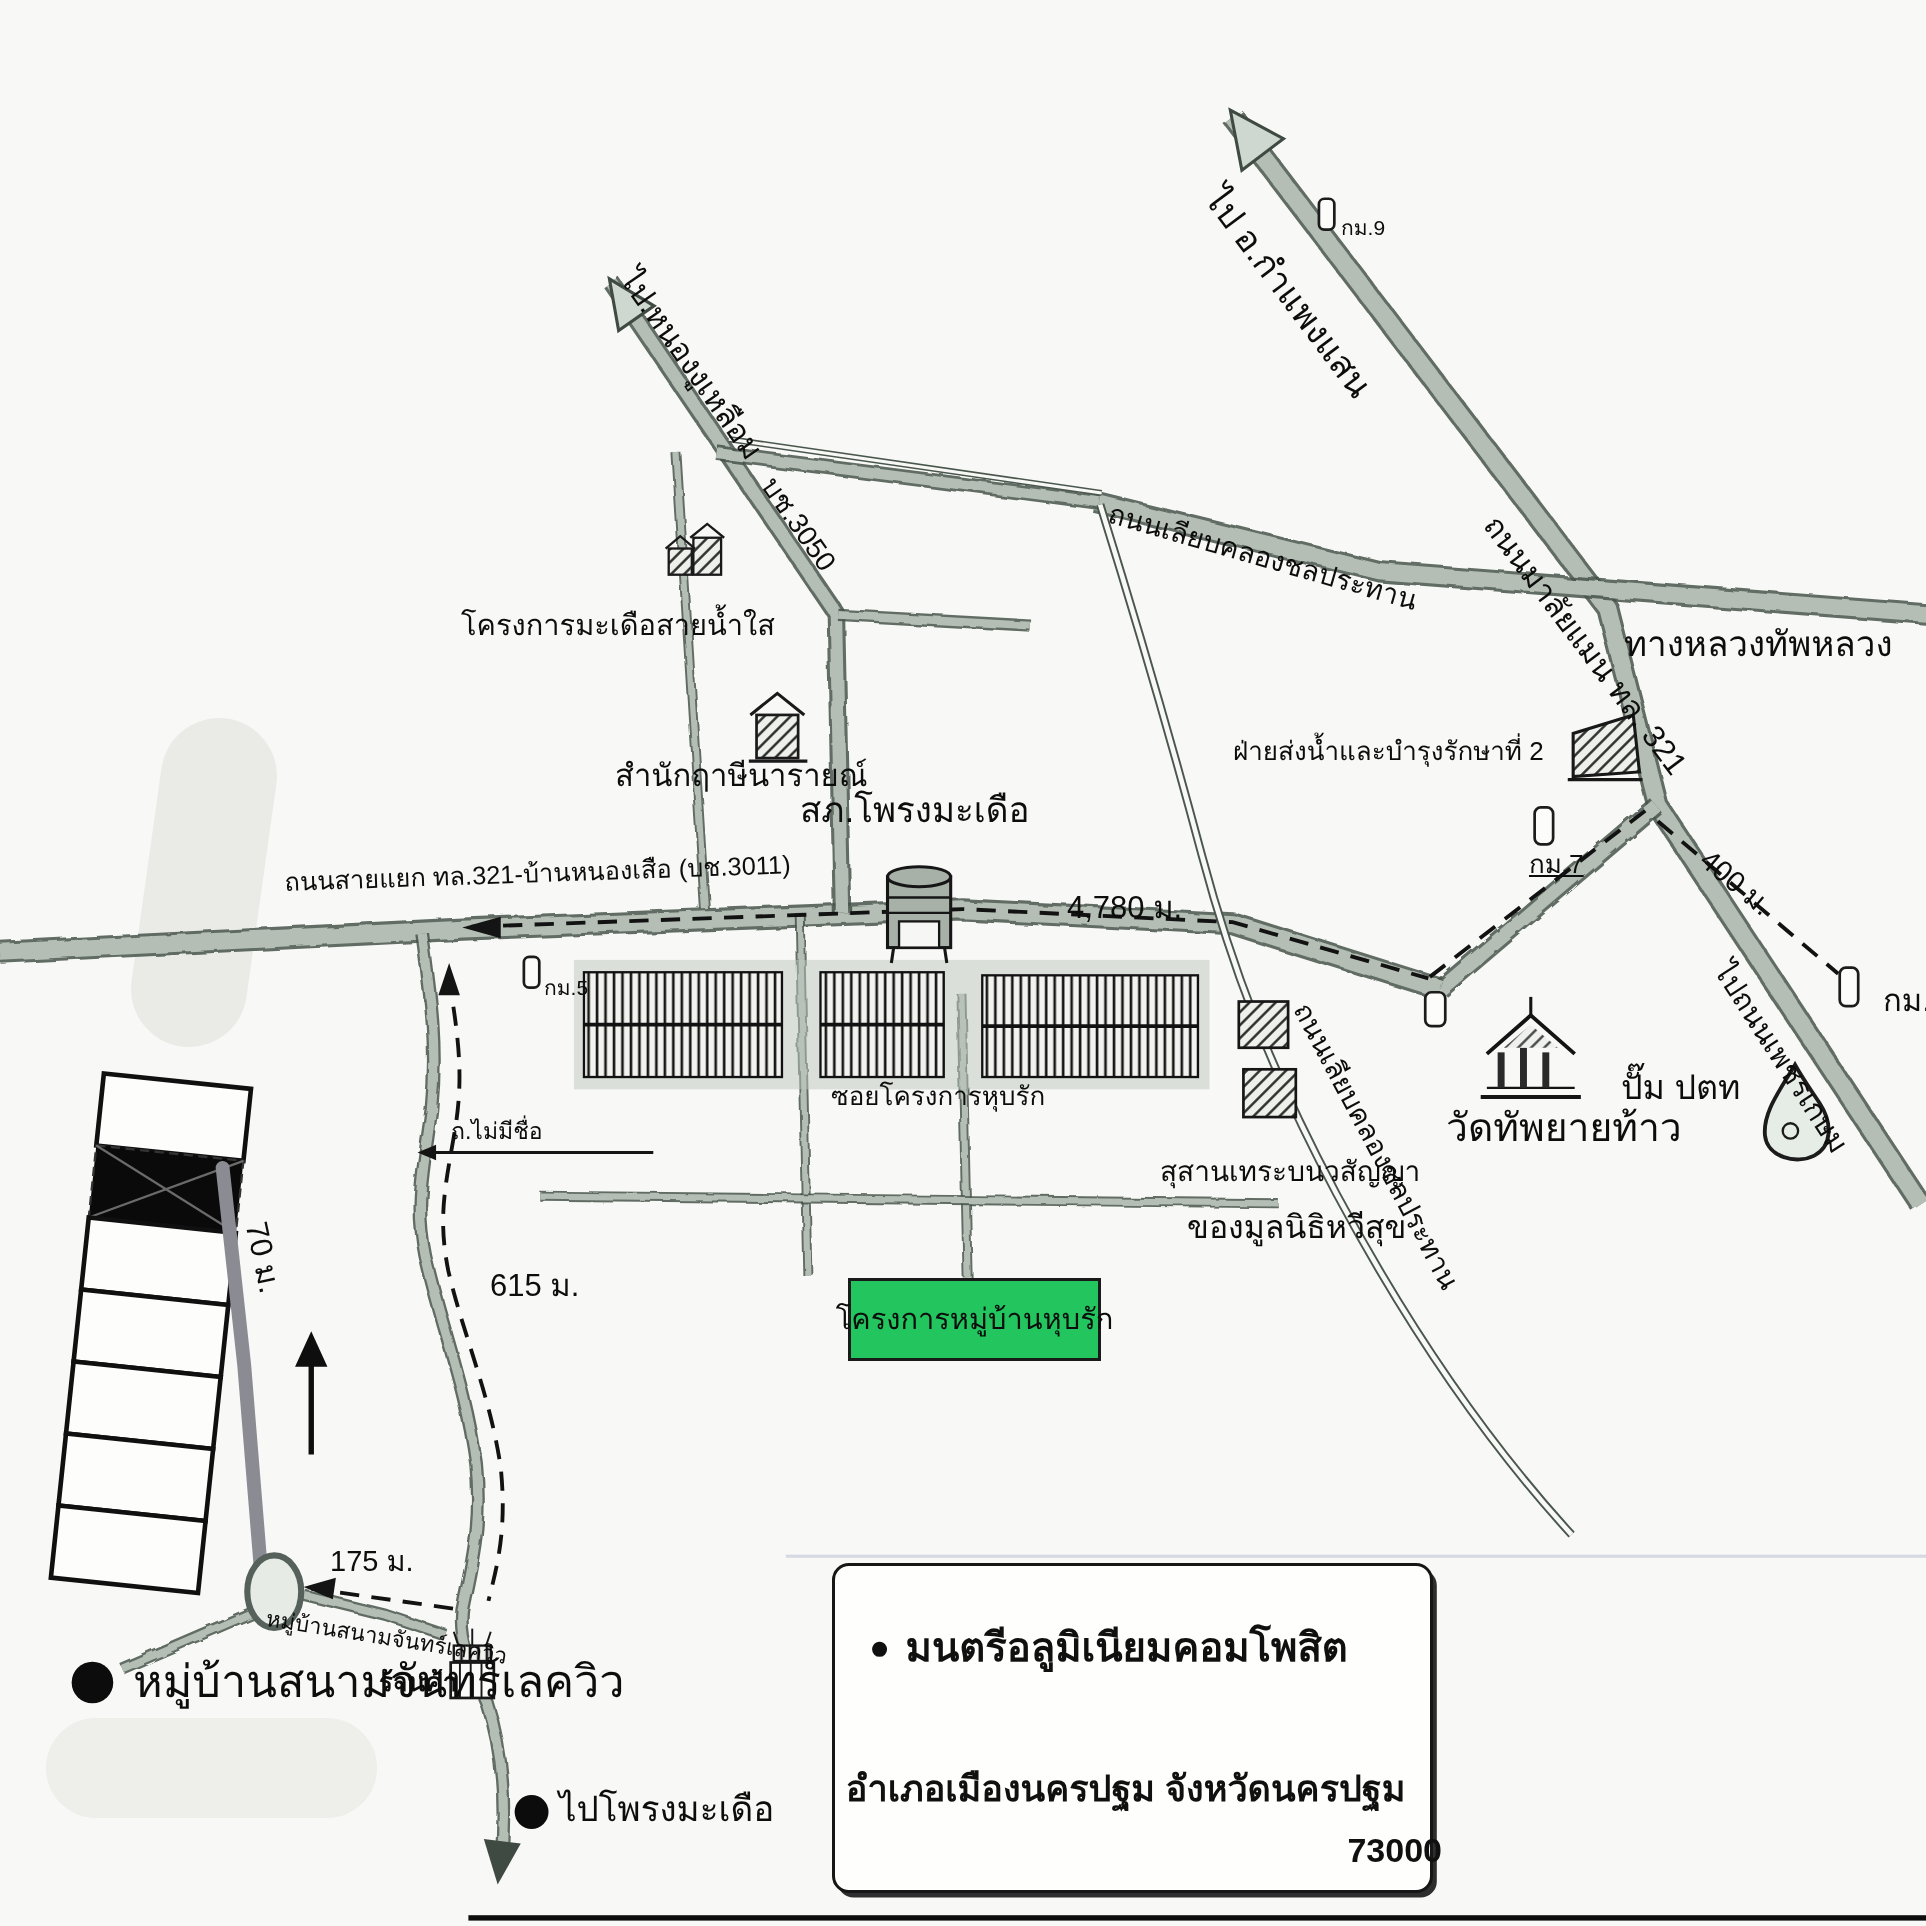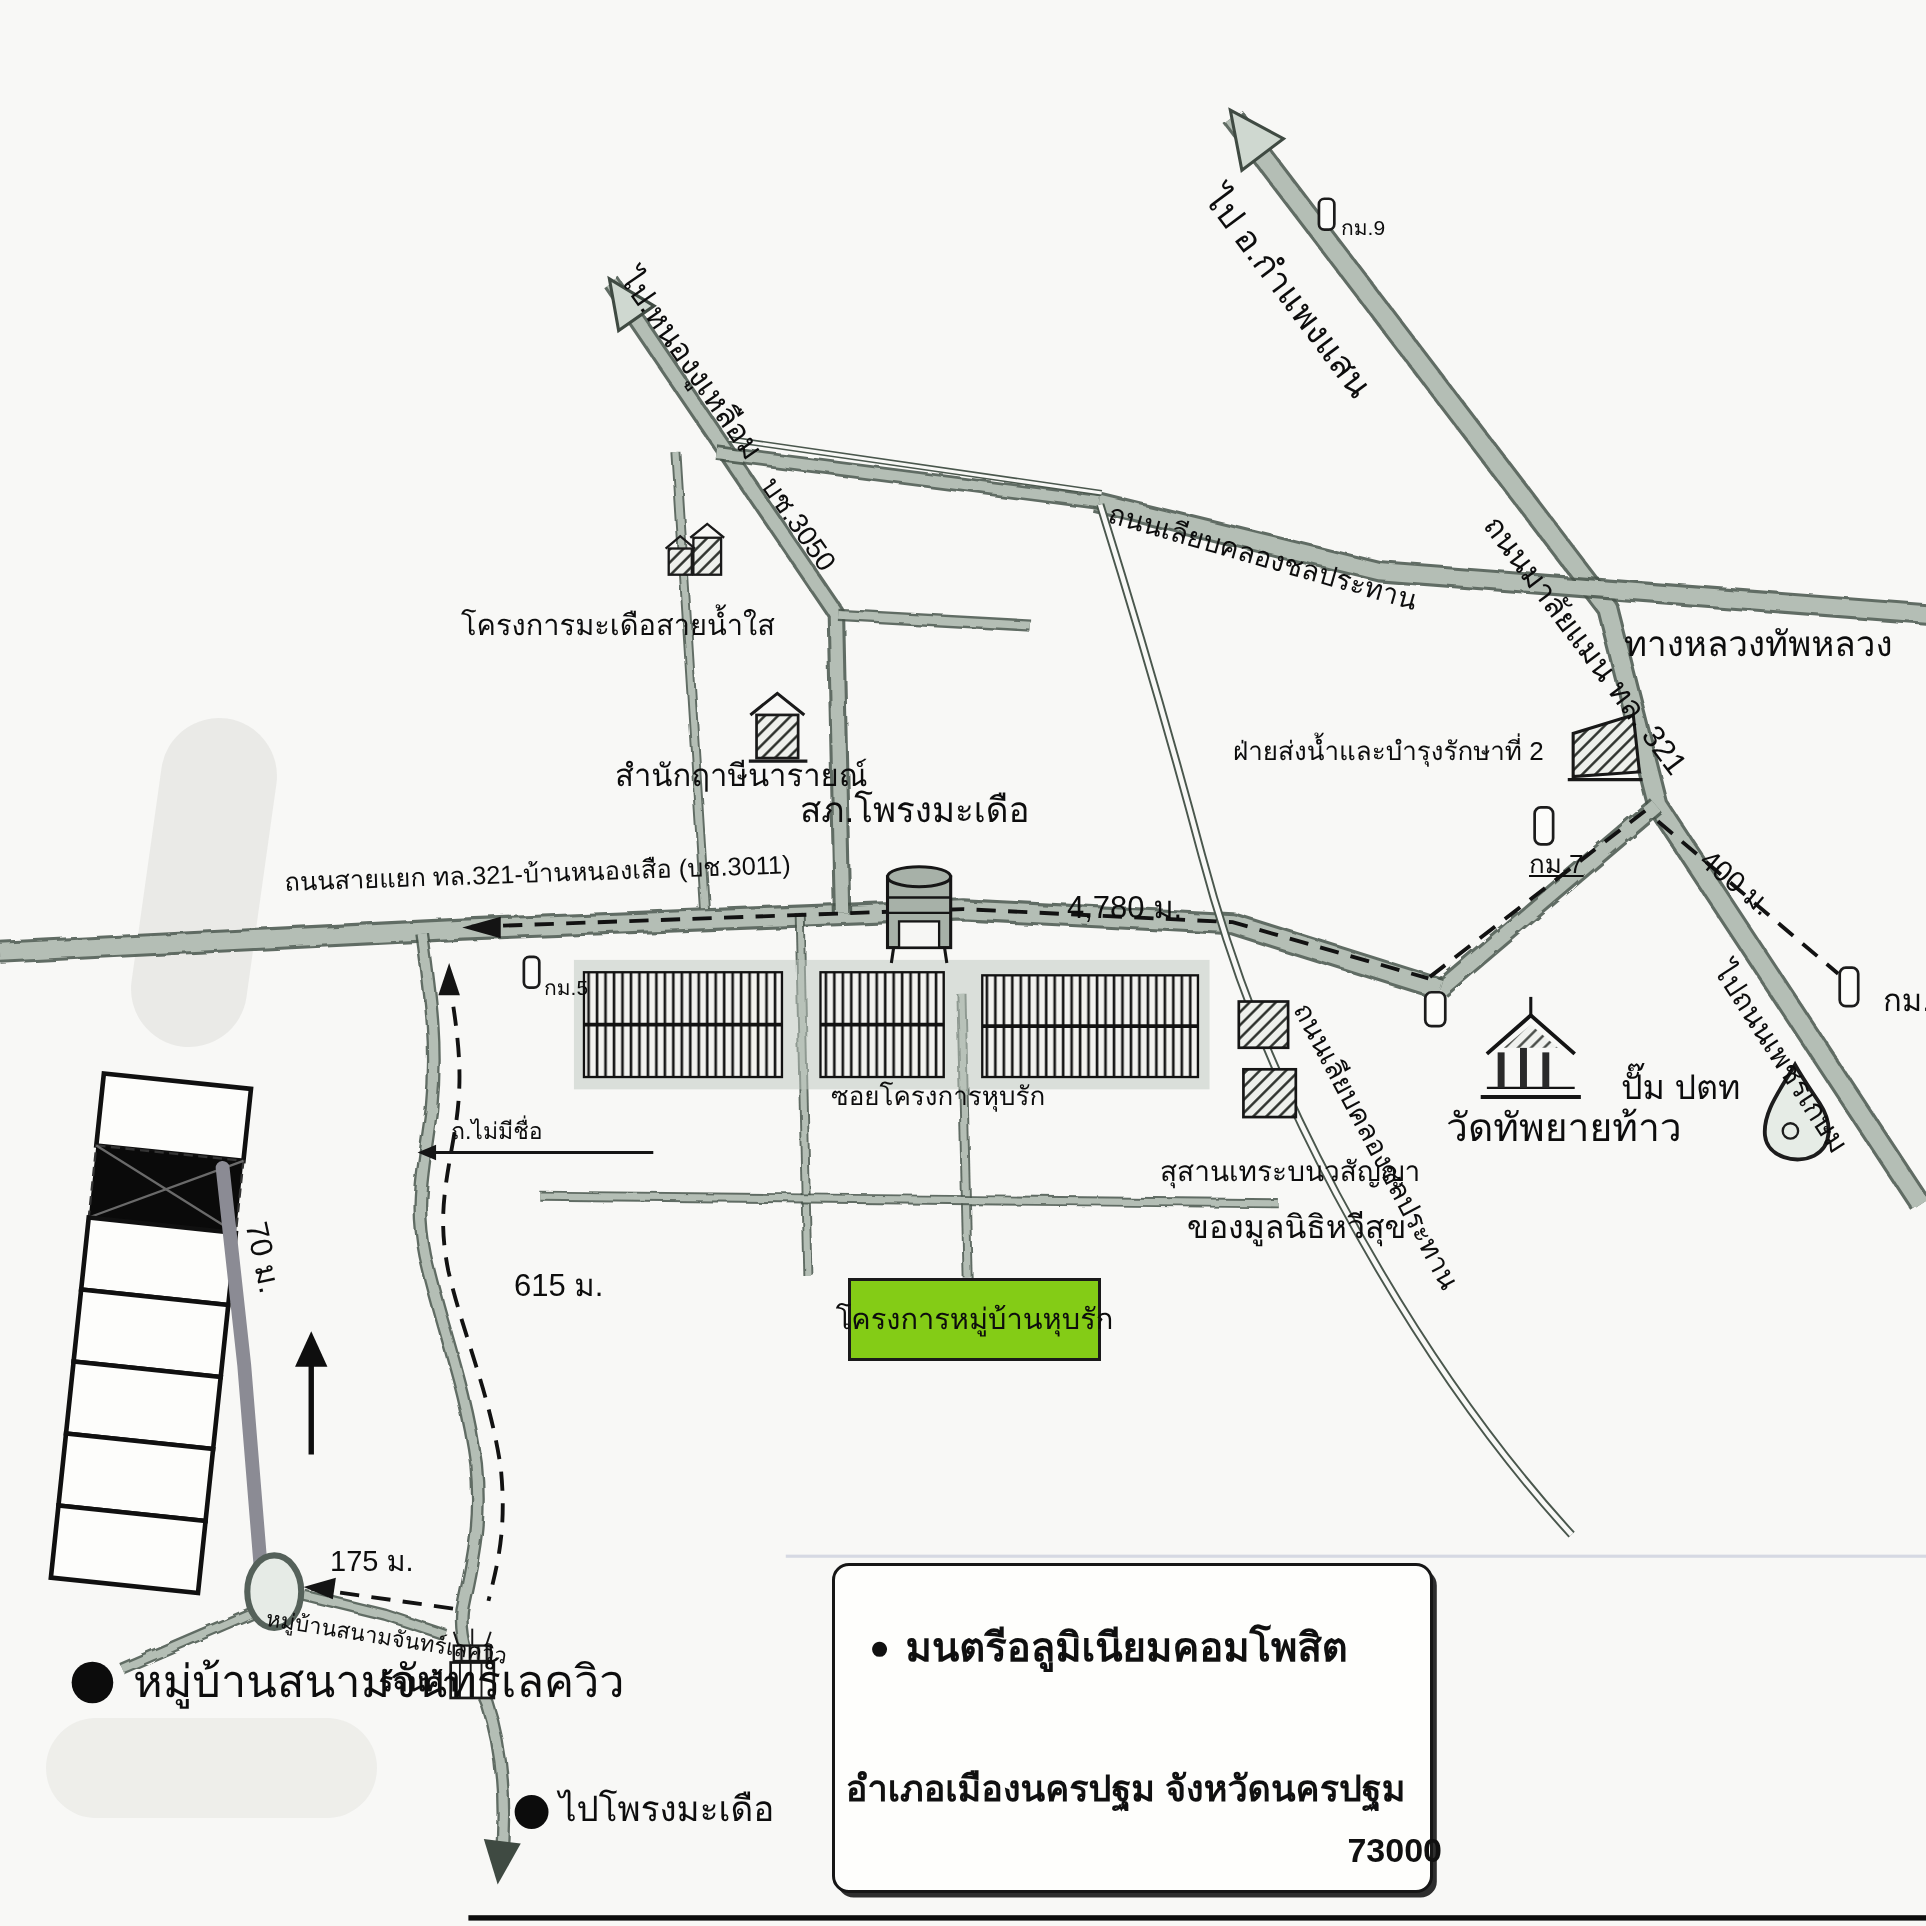--- a/index.html
+++ b/index.html
@@ -12,21 +12,21 @@
   .canal-dark{fill:none;stroke:#4a574d;stroke-width:11;}
   .canal-light{fill:none;stroke:#f8f8f6;stroke-width:6;}
   .route{fill:none;stroke:#121212;stroke-width:5;stroke-dasharray:25 16;}
   .milestone{fill:#fcfcfa;stroke:#1c1c1c;stroke-width:3.5;}
   .smudge{position:absolute;background:#dededa;border-radius:92px;opacity:.55;}
   .flexlbl{display:flex;align-items:center;gap:15.4px;}
   .bullet{display:inline-block;}
   #info-box{position:absolute;left:832px;top:1563px;width:595px;height:324px;background:#fefefc;
             border:3.1px solid #161616;border-radius:17px;box-shadow:4.6px 5.4px 0 -0.8px #2e2e2e;}
   #info-box .iline{position:absolute;white-space:nowrap;font-weight:600;}
-  #hubrak-box{position:absolute;left:848px;top:1278px;width:247px;height:77px;background:#84cc16;
+  #hubrak-box{position:absolute;left:848px;top:1278px;width:247px;height:77px;background:#22c55e;
               border:3.1px solid #1a1a1a;display:flex;align-items:center;justify-content:center;}
 </style>
 </head>
 <body>
 
 <div id="stage">
 
   <div class="smudge" style="left:146px;top:717px;width:116px;height:331px;transform:rotate(8deg);"></div>
   <div class="smudge" style="left:46px;top:1718px;width:331px;height:100px;opacity:.4;"></div>
 
@@ -235,21 +235,21 @@
   <div class="lbl" style="left:284px;top:869px;font-size:25.4px;transform:rotate(-2deg);">ถนนสายแยก ทล.321-บ้านหนองเสือ (บช.3011)</div>
   <div class="lbl" style="left:544px;top:977px;font-size:21px;">กม.5</div>
   <div class="lbl" style="left:461px;top:610px;font-size:29px;">โครงการมะเดือสายน้ำใส</div>
   <div class="lbl" style="left:780px;top:472px;font-size:28px;transform:rotate(55deg);">บช.3050</div>
   <div class="lbl" style="left:640px;top:264px;font-size:31px;transform:rotate(55deg);">ไป.หนองงูเหลือม</div>
   <div class="lbl" style="left:615px;top:760px;font-size:31px;">สำนักฤาษีนารายณ์</div>
   <div class="lbl" style="left:831px;top:1083px;font-size:26px;">ซอยโครงการหุบรัก</div>
   <div class="lbl" style="left:1160px;top:1157px;font-size:28px;">สุสานเทระบนวสัญญา</div>
   <div class="lbl" style="left:1187px;top:1211px;font-size:32px;">ของมูลนิธิหวีสุข</div>
   <div class="lbl" style="left:451px;top:1119px;font-size:23px;">ถ.ไม่มีชื่อ</div>
-  <div class="lbl" style="left:490px;top:1270px;font-size:31px;margin-left:24px;">615 ม.</div>
+  <div class="lbl" style="left:490px;top:1270px;font-size:31px;">615 ม.</div>
   <div class="lbl" style="left:271px;top:1219px;font-size:31px;transform:rotate(78deg);">70 ม.</div>
   <div class="lbl" style="left:268px;top:1607px;font-size:22.3px;transform:rotate(9deg);">หมู่บ้านสนามจันทร์เลควิว</div>
   <div class="lbl" style="left:330px;top:1546px;font-size:29px;">175 ม.</div>
   <div class="lbl" style="left:133px;top:1658px;font-size:45px;">หมู่บ้านสนามจันทร์เลควิว</div>
   <div class="lbl" style="left:379px;top:1669px;font-size:26px;font-weight:bold;">ร้านค้า</div>
   <div class="lbl" style="left:559px;top:1791px;font-size:35px;">ไปโพรงมะเดือ</div>
 
   <div id="hubrak-box">
     <span class="lbl" style="position:static;font-size:29px;">โครงการหมู่บ้านหุบรัก</span>
   </div>

